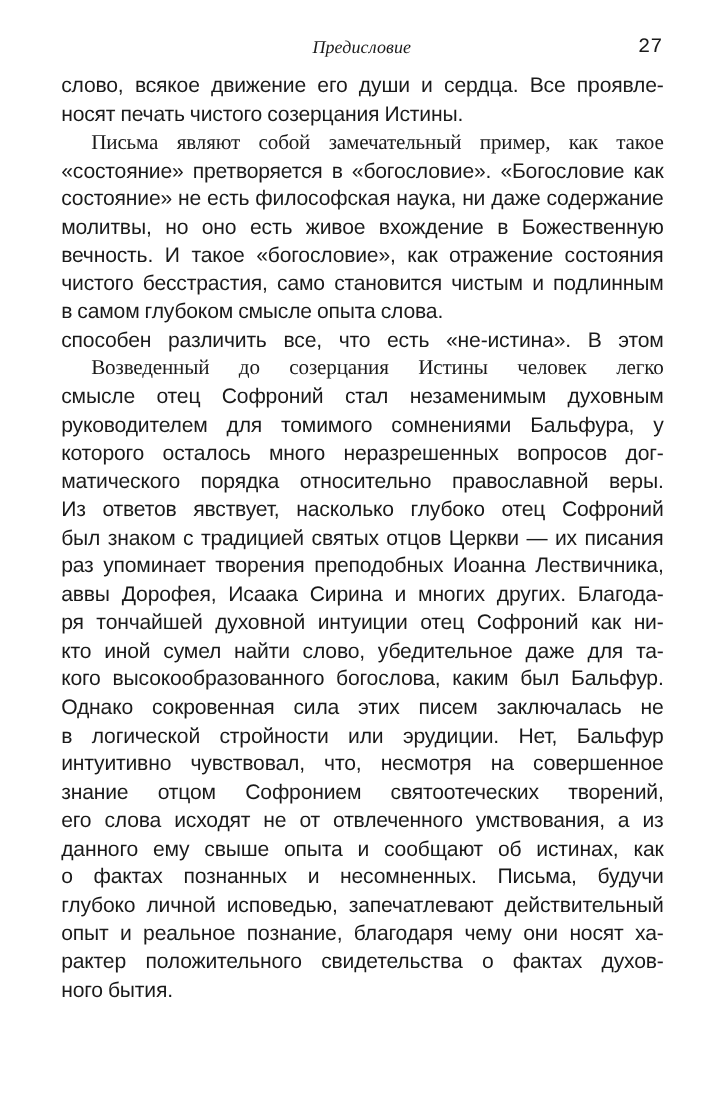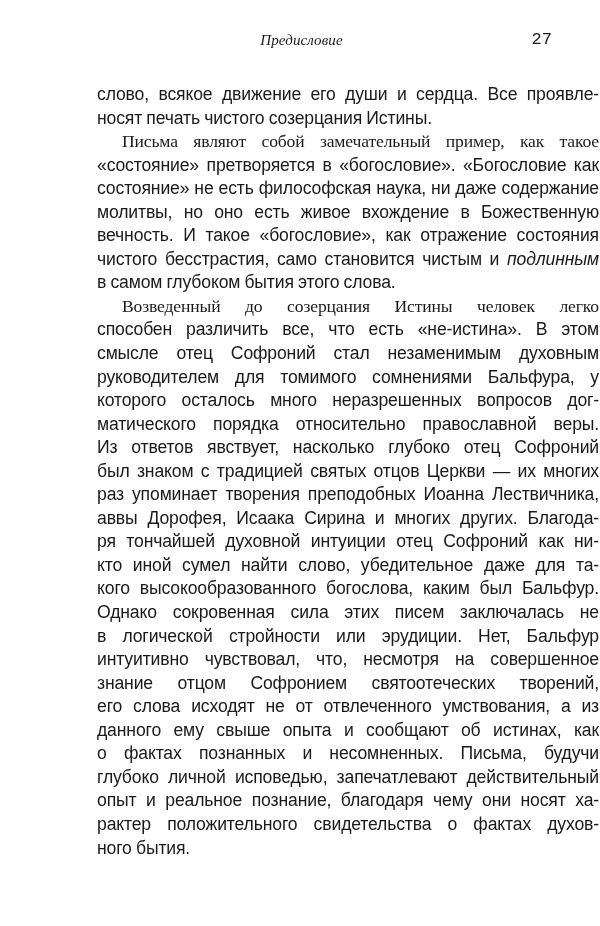--- a/index.html
+++ b/index.html
@@ -35,24 +35,23 @@
     }
     .page-number {
       position: absolute;
       right: 0;
       top: 1px;
       font-family: Liberation Mono, monospace;
       font-size: 17px;
     }
     .body-text {
       position: absolute;
-      top: 83px;
+      top: 60px;
       left: 51px;
       width: 502px;
-      margin-left: 46px;
     }
     .line {
       display: block;
       height: 23.55px;
       line-height: 23.55px;
       font-family: "Liberation Sans", "DejaVu Sans", sans-serif;
       font-stretch: condensed;
       font-size: 17.6px;
       white-space: nowrap;
       text-align: justify;
@@ -62,49 +61,48 @@
       word-spacing: -0.5px;
     }
     .line.last {
       text-align-last: left;
     }
     .line.indent {
       padding-left: 25px;
       font-family: Liberation Serif, serif;
     }
     .line .it {
-      font-style: italic;
     }
   </style>
 </head>
 <body>
 
 <div class="running-head">
   <span class="running-title">Предисловие</span>
   <span class="page-number">27</span>
 </div>
 
 <div class="body-text" id="body-text">
     <div class="line"><span>слово, всякое движение его души и сердца. Все проявле-</span></div>
     <div class="line last"><span>носят печать чистого созерцания Истины.</span></div>
     <div class="line indent"><span>Письма являют собой замечательный пример, как такое</span></div>
     <div class="line"><span>«состояние» претворяется в «богословие». «Богословие как</span></div>
     <div class="line"><span>состояние» не есть философская наука, ни даже содержание</span></div>
     <div class="line"><span>молитвы, но оно есть живое вхождение в Божественную</span></div>
     <div class="line"><span>вечность. И такое «богословие», как отражение состояния</span></div>
     <div class="line"><span>чистого бесстрастия, само становится чистым и </span><span class="it">подлинным</span></div>
-    <div class="line last"><span>в самом глубоком бытия этого слова.</span></div>
+    <div class="line last"><span>в самом глубоком смысле опыта слова.</span></div>
+    <div class="line"><span>способен различить все, что есть «не-истина». В этом</span></div>
     <div class="line indent"><span>Возведенный до созерцания Истины человек легко</span></div>
-    <div class="line"><span>способен различить все, что есть «не-истина». В этом</span></div>
     <div class="line"><span>смысле отец Софроний стал незаменимым духовным</span></div>
     <div class="line"><span>руководителем для томимого сомнениями Бальфура, у</span></div>
     <div class="line"><span>которого осталось много неразрешенных вопросов дог-</span></div>
     <div class="line"><span>матического порядка относительно православной веры.</span></div>
     <div class="line"><span>Из ответов явствует, насколько глубоко отец Софроний</span></div>
-    <div class="line"><span>был знаком с традицией святых отцов Церкви — их многих</span></div>
+    <div class="line"><span>был знаком с традицией святых отцов Церкви — их писания</span></div>
     <div class="line"><span>раз упоминает творения преподобных Иоанна Лествичника,</span></div>
     <div class="line"><span>аввы Дорофея, Исаака Сирина и многих других. Благода-</span></div>
     <div class="line"><span>ря тончайшей духовной интуиции отец Софроний как ни-</span></div>
     <div class="line"><span>кто иной сумел найти слово, убедительное даже для та-</span></div>
     <div class="line"><span>кого высокообразованного богослова, каким был Бальфур.</span></div>
     <div class="line"><span>Однако сокровенная сила этих писем заключалась не</span></div>
     <div class="line"><span>в логической стройности или эрудиции. Нет, Бальфур</span></div>
     <div class="line"><span>интуитивно чувствовал, что, несмотря на совершенное</span></div>
     <div class="line"><span>знание отцом Софронием святоотеческих творений,</span></div>
     <div class="line"><span>его слова исходят не от отвлеченного умствования, а из</span></div>

